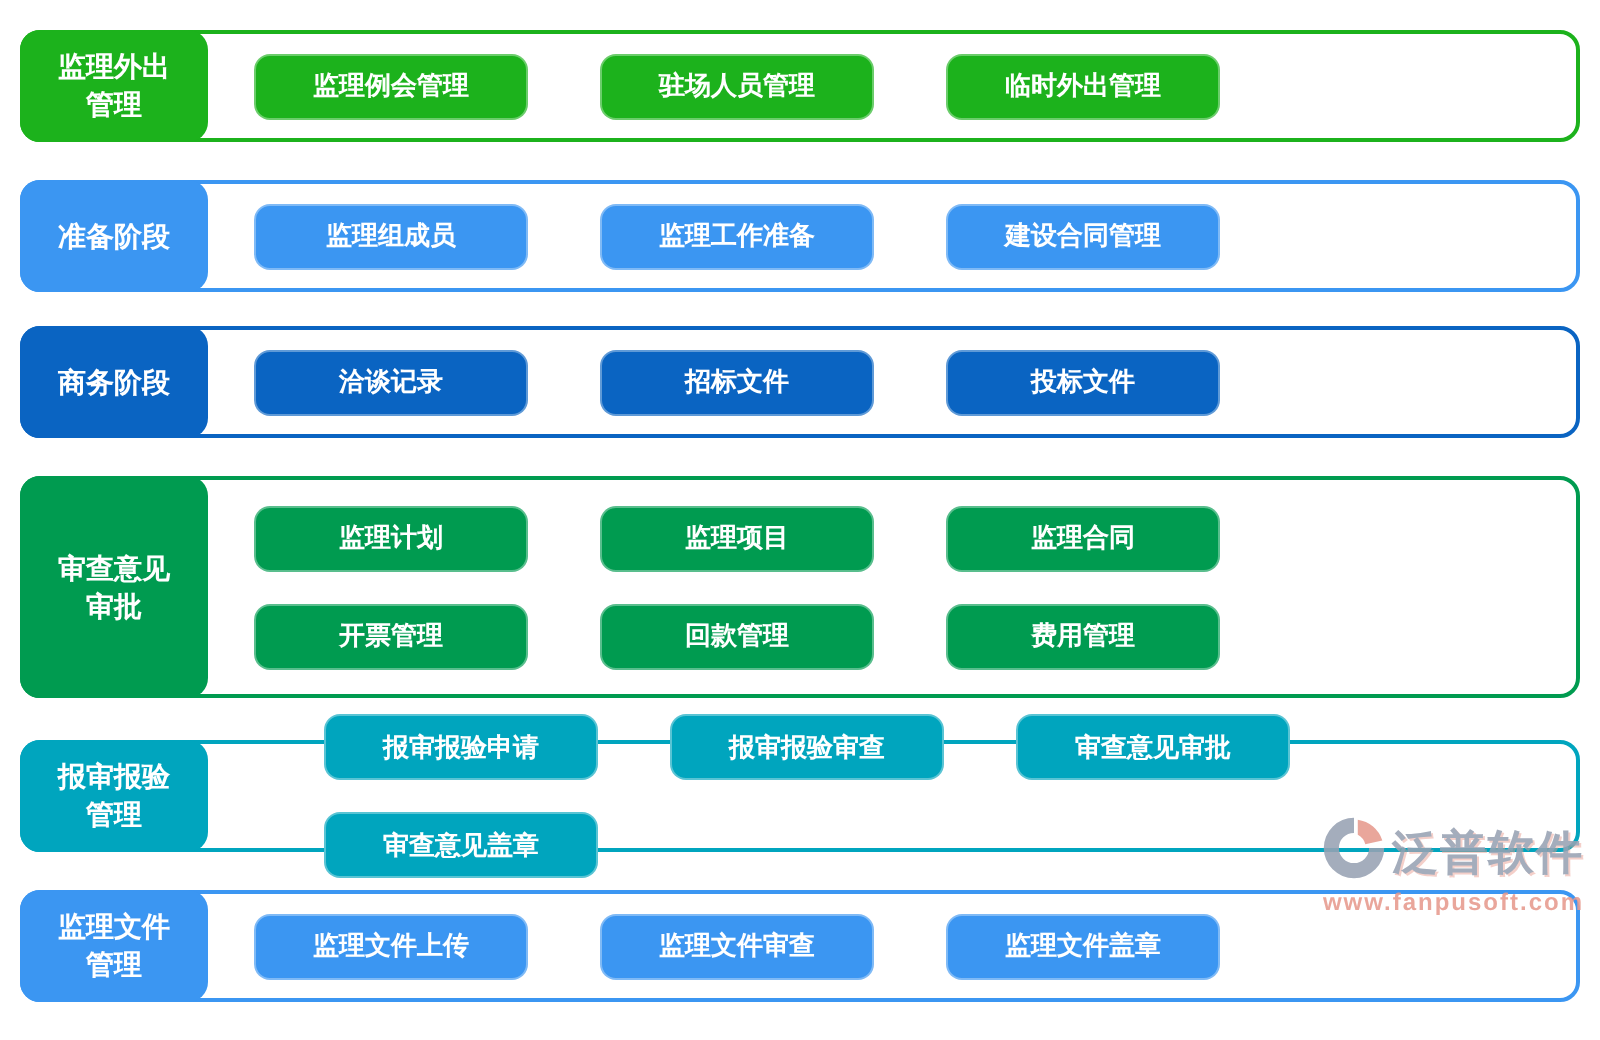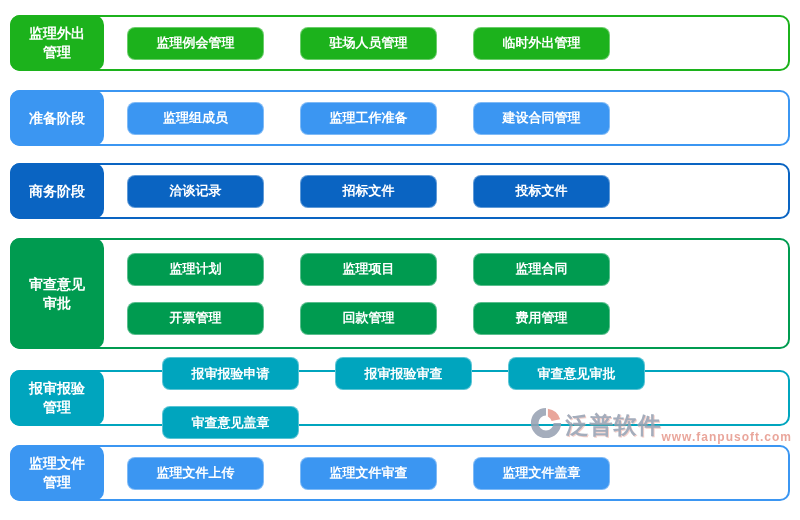--- a/index.html
+++ b/index.html
@@ -64,23 +64,23 @@
     display: flex;
     align-items: center;
     justify-content: center;
     cursor: pointer;
     white-space: nowrap;
   }
 
   .brand {
     position: absolute;
     right: 8px;
-    bottom: 20px;
+    bottom: 6px;
     display: flex;
-    flex-direction: row;
+    flex-direction: column;
     align-items: flex-end;
     opacity: 0.88;
     justify-content: flex-end;
   }
   .brand-top { display: flex; align-items: center; gap: 2px; }
   .brand-name {
     font-size: 23px;
     font-weight: bold;
     color: #98a2b3;
     letter-spacing: 1px;

